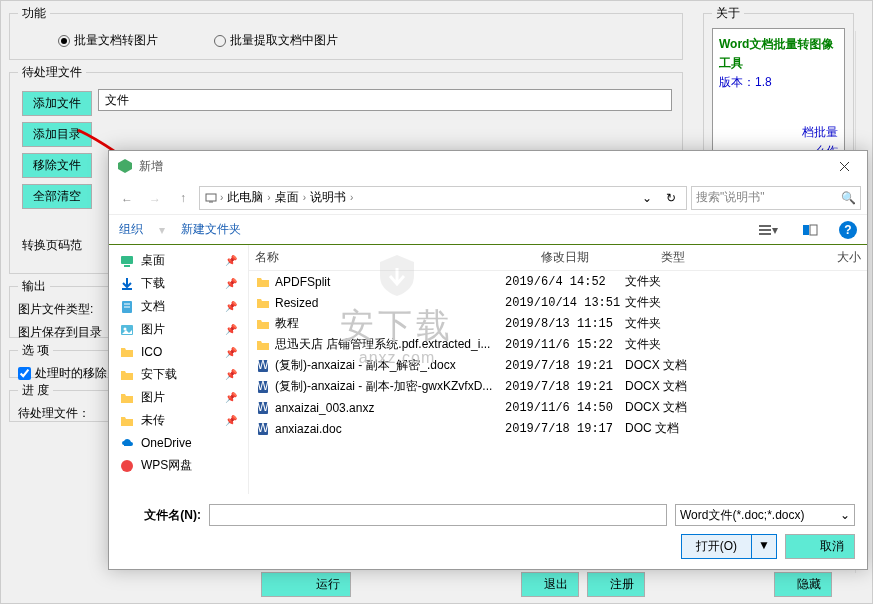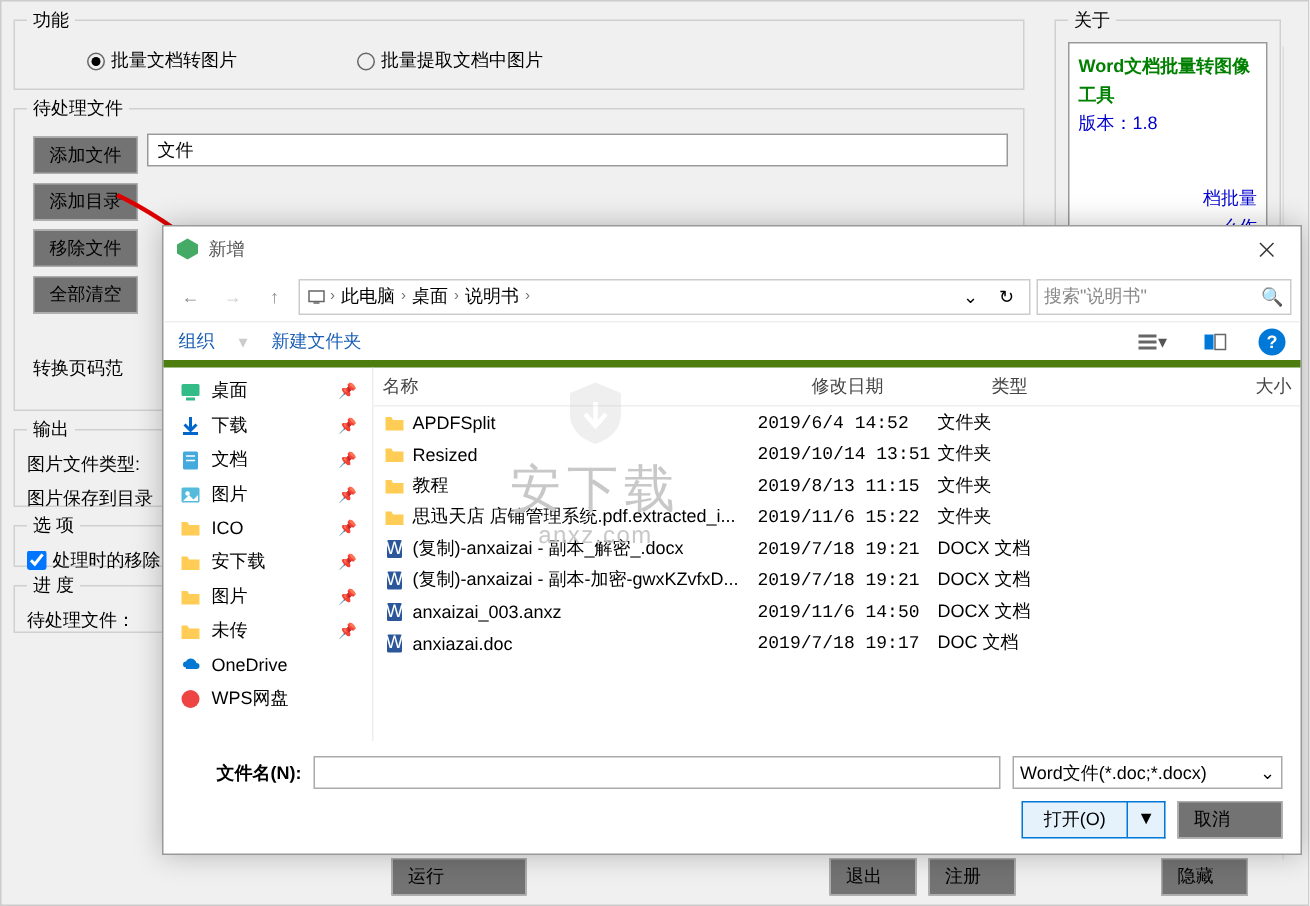--- a/index.html
+++ b/index.html
@@ -9,30 +9,30 @@
 .mainwin { position: absolute; left: 0; top: 0; width: 873px; height: 604px; border: 1px solid #ccc; background: #f0f0f0; }
 .titlebar { height: 28px; background: #fff; display: flex; align-items: center; padding-left: 6px; border-bottom: 1px solid #e0e0e0; }
 .titlebar .appicon { width: 16px; height: 16px; margin-right: 6px; }
 .titlebar .title { flex: 1; color: #333; }
 .winbtns { display: flex; }
 .winbtn { width: 40px; height: 28px; display: flex; align-items: center; justify-content: center; color: #666; }
 
 fieldset { border: 1px solid #d0d0d0; margin: 4px 8px; padding: 6px 8px; }
 legend { padding: 0 4px; color: #000; }
 
-.func-row { display: flex; gap: 80px; padding: 4px 40px; }
+.func-row { display: flex; gap: 56px; padding: 4px 40px; }
 .radio-item { display: flex; align-items: center; gap: 4px; }
 .radio-dot { width: 12px; height: 12px; border: 1px solid #666; border-radius: 50%; display: inline-flex; align-items: center; justify-content: center; }
 .radio-dot.sel::after { content: ""; width: 6px; height: 6px; background: #000; border-radius: 50%; }
 
 .maincols { display: flex; height: 470px; }
 .leftcol { width: 690px; }
 .rightcol { width: 175px; padding: 0 4px; }
 
-.btn { display: inline-block; padding: 3px 10px; border: 1px solid #adadad; background: #737373; cursor: pointer; min-width: 58px; text-align: left; }
+.btn { display: inline-block; padding: 3px 10px; border: 1px solid #adadad; background: #5eead4; cursor: pointer; min-width: 58px; text-align: right; }
 
 .pending { display: flex; }
 .btn-col { display: flex; flex-direction: column; gap: 6px; padding: 4px 4px; }
 .filehdr { flex: 1; border: 1px solid #999; background: #fff; height: 22px; padding: 2px 6px; margin: 2px; }
 
 .about-box { border: 1px solid #999; background: #fff; height: 430px; padding: 6px; line-height: 1.6; overflow: hidden; }
 .about-box .grn { color: #008000; font-weight: bold; }
 .about-box .blu { color: #0000cc; }
 
 .bottom-btns { position: absolute; bottom: 6px; display: flex; gap: 8px; }
@@ -51,21 +51,21 @@
 
 .dlg-nav { height: 34px; display: flex; align-items: center; gap: 4px; padding: 0 6px; border-bottom: 1px solid #eee; }
 .navbtn { width: 24px; height: 24px; display: flex; align-items: center; justify-content: center; color: #888; }
 .crumb { flex: 1; border: 1px solid #ccc; height: 24px; display: flex; align-items: center; padding: 0 4px; gap: 2px; }
 .crumb-seg { padding: 0 2px; }
 .crumb-arr { color: #777; font-size: 10px; }
 .crumb-refresh { width: 22px; height: 22px; display: flex; align-items: center; justify-content: center; }
 .search { width: 170px; border: 1px solid #ccc; height: 24px; display: flex; align-items: center; padding: 0 4px; color: #888; }
 .search .si { margin-left: auto; }
 
-.dlg-toolbar { height: 30px; display: flex; align-items: center; padding: 0 10px; gap: 16px; border-bottom: 5px solid #4d7c0f; }
+.dlg-toolbar { height: 30px; display: flex; align-items: center; padding: 0 10px; gap: 16px; border-bottom: 1px solid #4d7c0f; }
 .dlg-toolbar .spacer { flex: 1; }
 .smallbtn { width: 26px; height: 22px; display: flex; align-items: center; justify-content: center; color: #555; border: 1px solid transparent; }
 .help { width: 18px; height: 18px; border-radius: 50%; background: #0078d7; color: #fff; display: flex; align-items: center; justify-content: center; font-weight: bold; }
 
 .dlg-body { flex: 1; display: flex; overflow: hidden; }
 .tree { width: 140px; border-right: 1px solid #eee; padding: 4px 0; overflow: hidden; }
 .tree-item { display: flex; align-items: center; gap: 6px; padding: 3px 10px; }
 .tree-item .pin { margin-left: auto; color: #999; font-size: 10px; }
 .ticon { width: 16px; height: 16px; }
 
@@ -183,21 +183,21 @@
           <div style="text-align:right"><span>图像格</span></div>
 
         </div>
       </fieldset>
     </div>
   </div>
 
   <div class="bottom-btns bottom-left">
     <span class="btn" style="min-width:90px">运行</span>
   </div>
-  <div class="bottom-btns" style="left:552px">
+  <div class="bottom-btns" style="left:520px">
     <span class="btn">退出</span>
     <span class="btn">注册</span>
   </div>
   <div class="bottom-btns bottom-right">
     <span class="btn">隐藏</span>
   </div>
 
   <div class="scrollbar-v"></div>
 </div>
 

